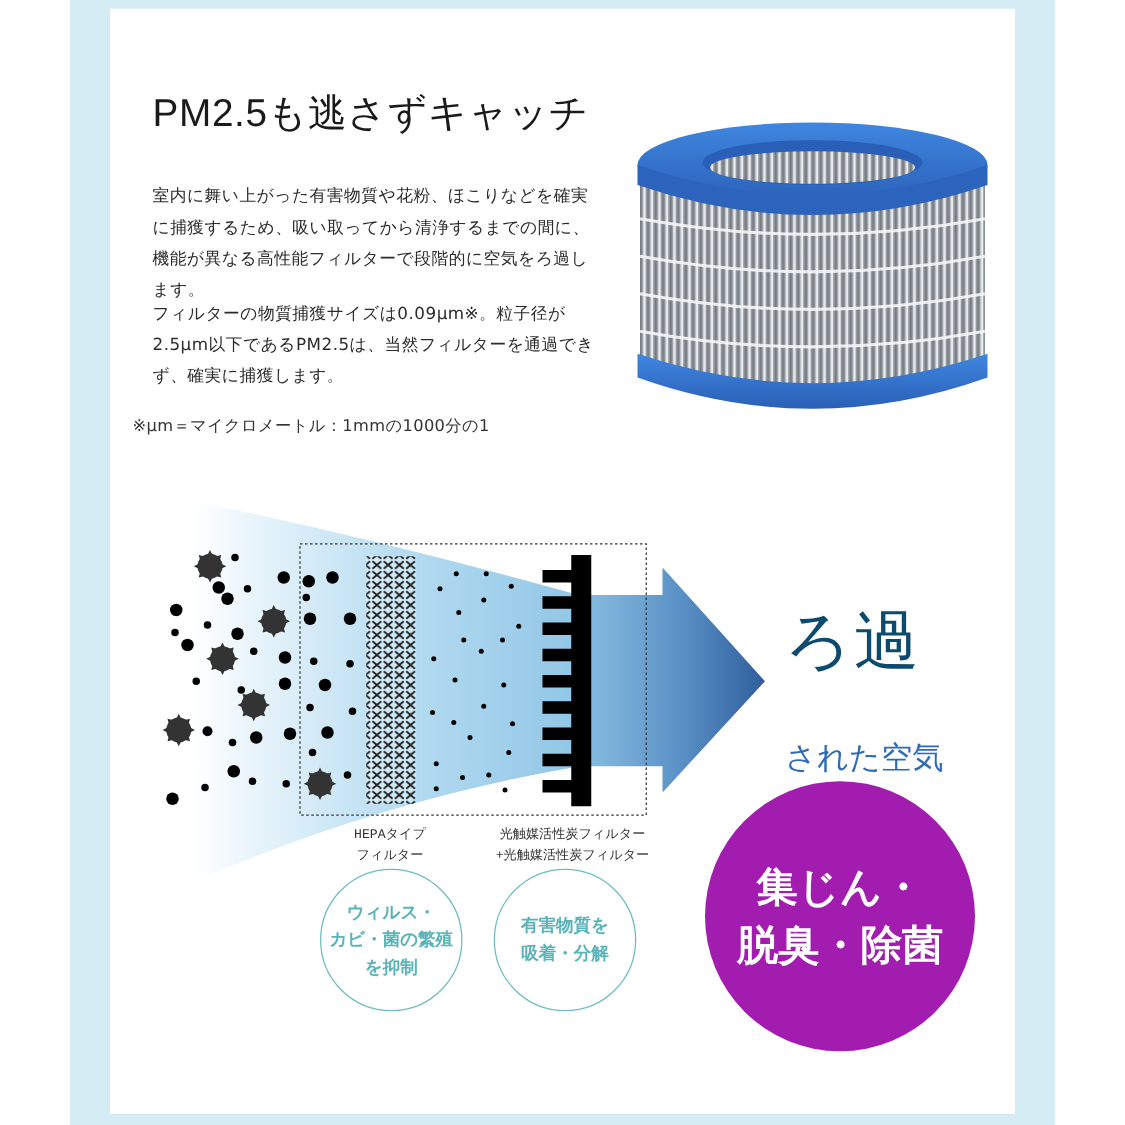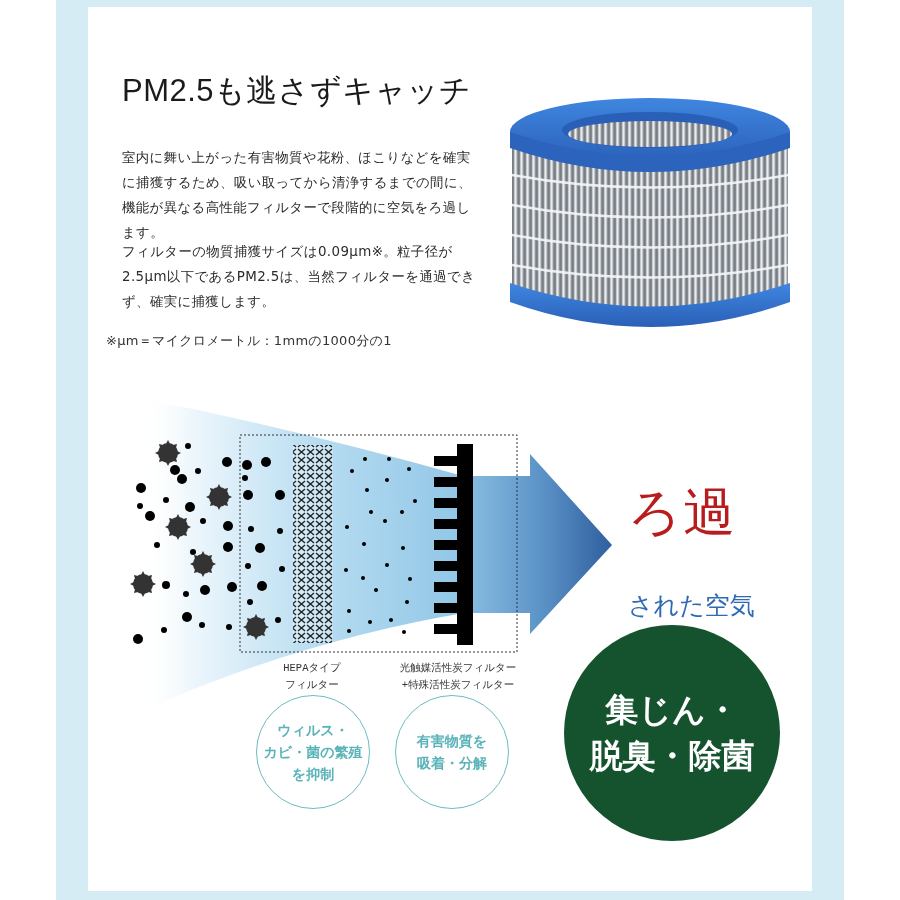--- a/index.html
+++ b/index.html
@@ -9,26 +9,26 @@
     .title { position: absolute; left: 122px; top: 70px; font-family: Liberation Sans, sans-serif; font-size: 31px; color: #1a1a1a; letter-spacing: 0.5px; white-space: nowrap; margin: 0; font-weight: normal; }
     .para { position: absolute; left: 122px; width: 360px; font-size: 13.4px; line-height: 25px; color: #2b2b2b; margin: 0; letter-spacing: 0.4px; }
     .para1 { top: 125px; margin-top: 20px; }
     .para2 { top: 239px; }
     .note { position: absolute; left: 106px; top: 332px; font-size: 13px; color: #333; letter-spacing: 0.3px; text-align: center; }
     .product { position: absolute; left: 500px; top: 90px; width: 300px; height: 245px; }
     .diagram { position: absolute; left: 0; top: 0; width: 900px; height: 900px; }
     .label { position: absolute; font-size: 10.5px; color: #333; text-align: center; line-height: 17px; white-space: nowrap; font-family: Liberation Mono, monospace; }
     .label-hepa { left: 272px; top: 660px; width: 80px; }
     .label-carbon { left: 388px; top: 660px; width: 140px; }
-    .roka { position: absolute; left: 628px; top: 478px; font-family: "DejaVu Serif", serif; font-size: 52px; color: #b91c1c; white-space: nowrap; letter-spacing: 2px; }
+    .roka { position: absolute; left: 628px; top: 478px; font-family: "DejaVu Serif", serif; font-size: 52px; color: #0c4a6e; white-space: nowrap; letter-spacing: 2px; }
     .roka-sub { position: absolute; left: 628px; top: 556px; font-family: "DejaVu Serif", serif; font-size: 25px; color: #2f6bb5; white-space: nowrap; margin-top: 33px; }
     .small-circle { position: absolute; width: 114px; height: 114px; border: 1.5px solid #6cbcc2; border-radius: 50%; box-sizing: border-box; display: flex; align-items: center; justify-content: center; text-align: center; color: #5ab3b9; font-weight: bold; font-size: 14px; line-height: 22px; }
     .circle-left { left: 256px; top: 695px; }
     .circle-right { left: 395px; top: 695px; }
-    .big-circle { position: absolute; left: 564px; top: 625px; width: 216px; height: 216px; border-radius: 50%; background: #14532d; color: #ffffff; display: flex; align-items: center; justify-content: center; text-align: center; font-weight: bold; font-size: 33px; line-height: 46px; }
+    .big-circle { position: absolute; left: 564px; top: 625px; width: 216px; height: 216px; border-radius: 50%; background: #a21caf; color: #ffffff; display: flex; align-items: center; justify-content: center; text-align: center; font-weight: bold; font-size: 33px; line-height: 46px; }
     .ctext { white-space: pre-line; }
   </style>
 </head>
 <body>
 
 <div class="frame"></div>
 <div class="inner"></div>
 
 <h1 class="title">PM2.5も逃さずキャッチ</h1>
 <p class="para para1">室内に舞い上がった有害物質や花粉、ほこりなどを確実に捕獲するため、吸い取ってから清浄するまでの間に、機能が異なる高性能フィルターで段階的に空気をろ過します。</p>
@@ -203,21 +203,21 @@
     <circle cx="370" cy="622" r="2"></circle>
       <circle cx="391" cy="620" r="2"></circle>
     <circle cx="349" cy="631" r="2"></circle>
       <circle cx="404" cy="632" r="2"></circle>
   </g>
 </svg>
 
 <div class="label label-hepa ctext">HEPAタイプ
 フィルター</div>
 <div class="label label-carbon ctext">光触媒活性炭フィルター
-+特殊活性炭フィルター</div>
++光触媒活性炭フィルター</div>
 
 <div class="roka">ろ過</div>
 <div class="roka-sub">された空気</div>
 
 <div class="small-circle circle-left">
   <span class="ctext">ウィルス・
 カビ・菌の繁殖
 を抑制</span>
 </div>
 <div class="small-circle circle-right">

